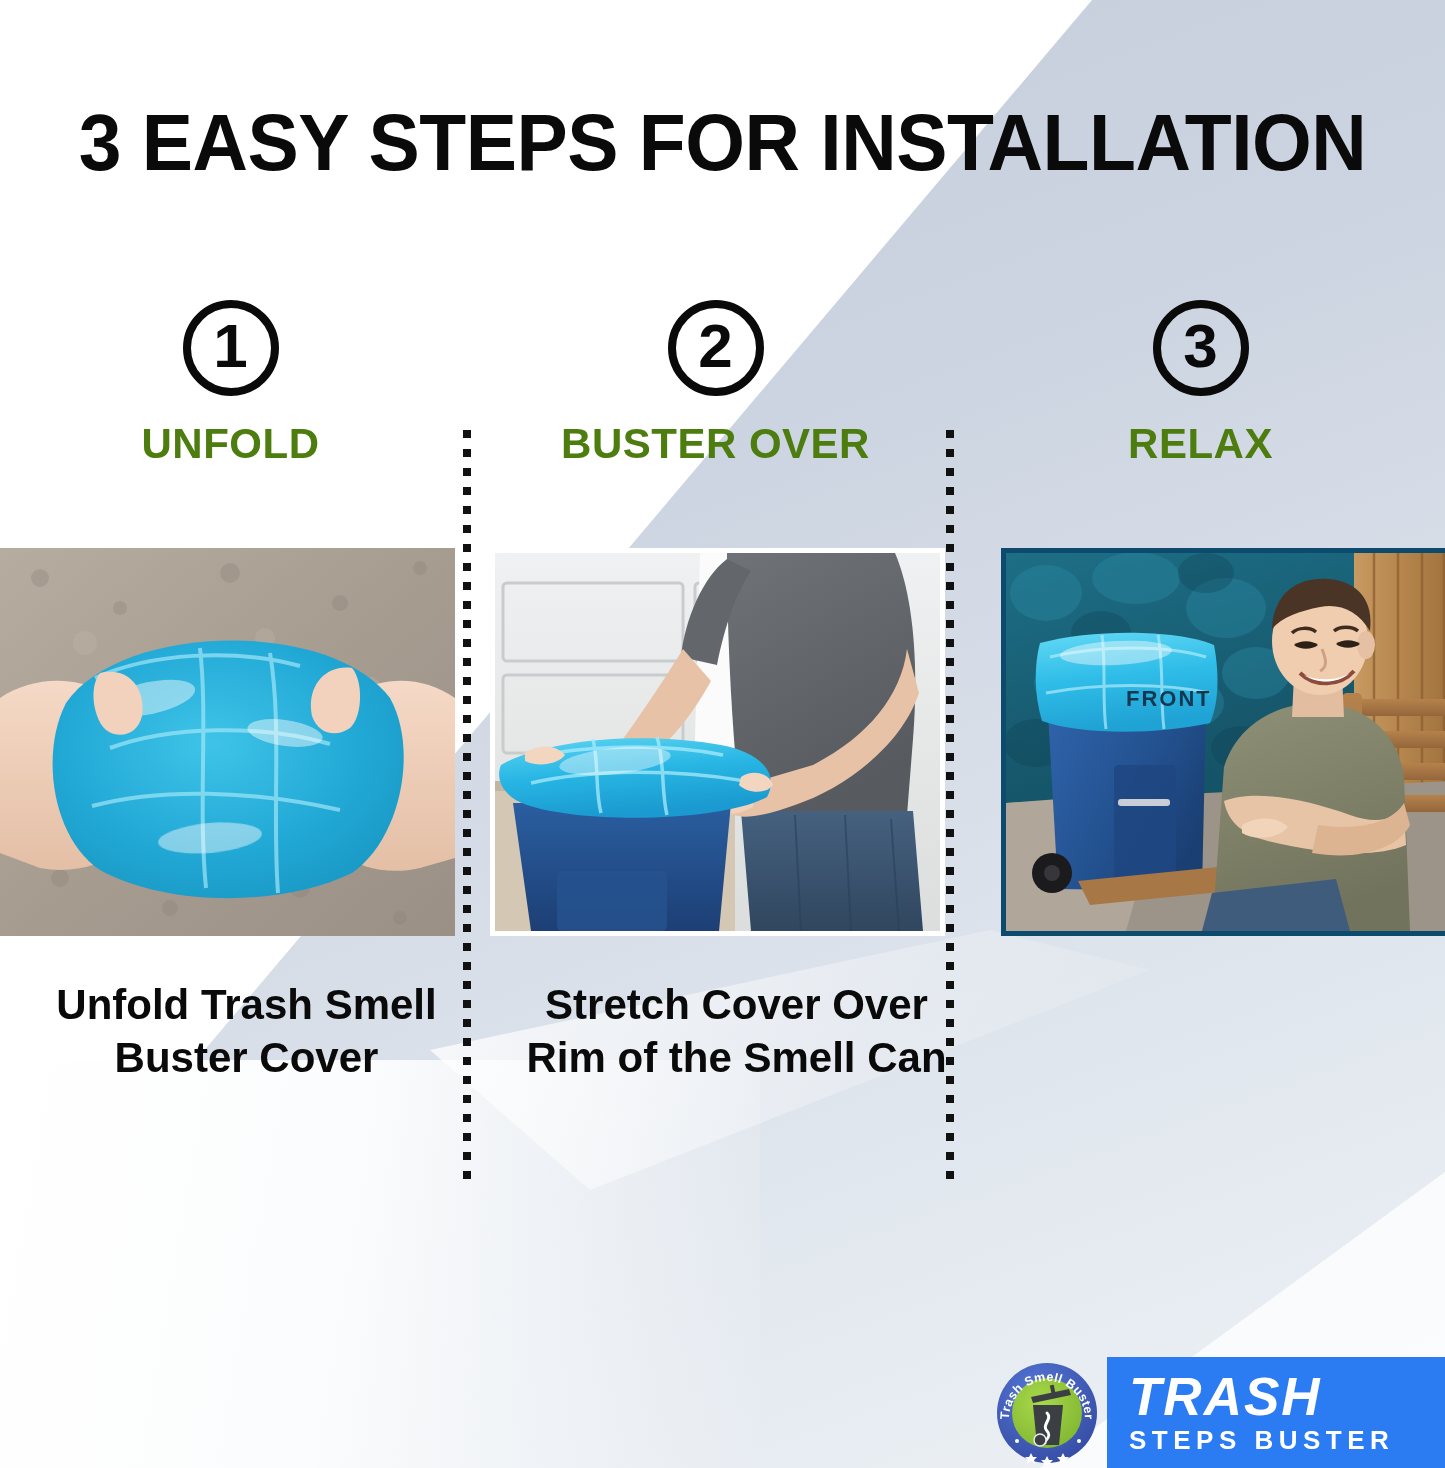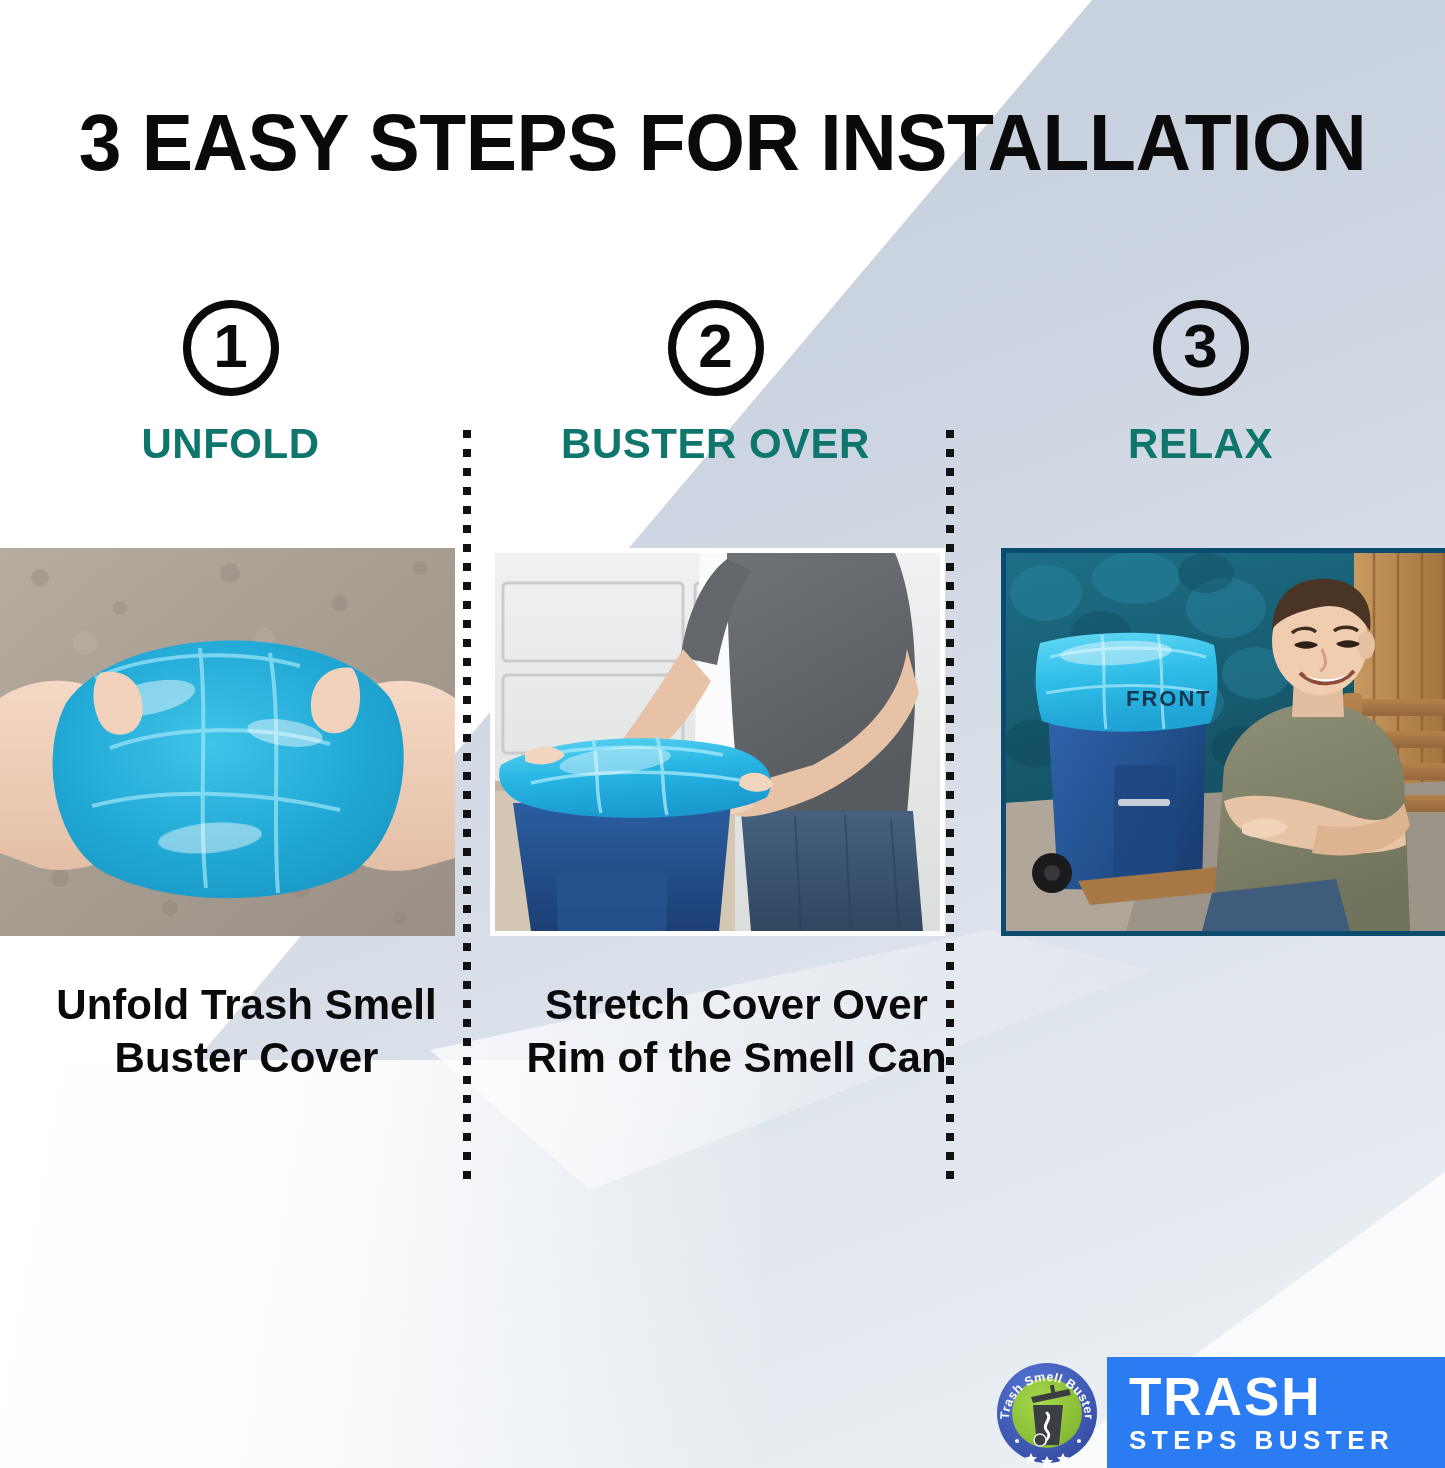--- a/index.html
+++ b/index.html
@@ -85,21 +85,21 @@
     color: #0a0a0a;
     line-height: 1;
     padding-bottom: 4px;
   }
   .step-label {
     margin-top: 24px;
     text-align: center;
     font-size: 42px;
     font-weight: 800;
     letter-spacing: 0.5px;
-    color: #0f766e;
+    color: #4d7c0f;
     white-space: nowrap;
   }
 
   
   .photo {
     position: absolute;
     top: 548px;
     width: 455px;
     height: 388px;
     overflow: hidden;
@@ -160,20 +160,21 @@
     justify-content: center;
     padding-left: 22px;
     box-sizing: border-box;
   }
   .logo-main {
     font-size: 53px;
     line-height: 52px;
     font-weight: 700;
     color: #ffffff;
     letter-spacing: 2px;
+    font-style: italic;
   }
   .logo-sub {
     font-size: 26px;
     line-height: 30px;
     font-weight: 600;
     color: #ffffff;
     letter-spacing: 5.5px;
     margin-top: 2px;
   }
 </style>

